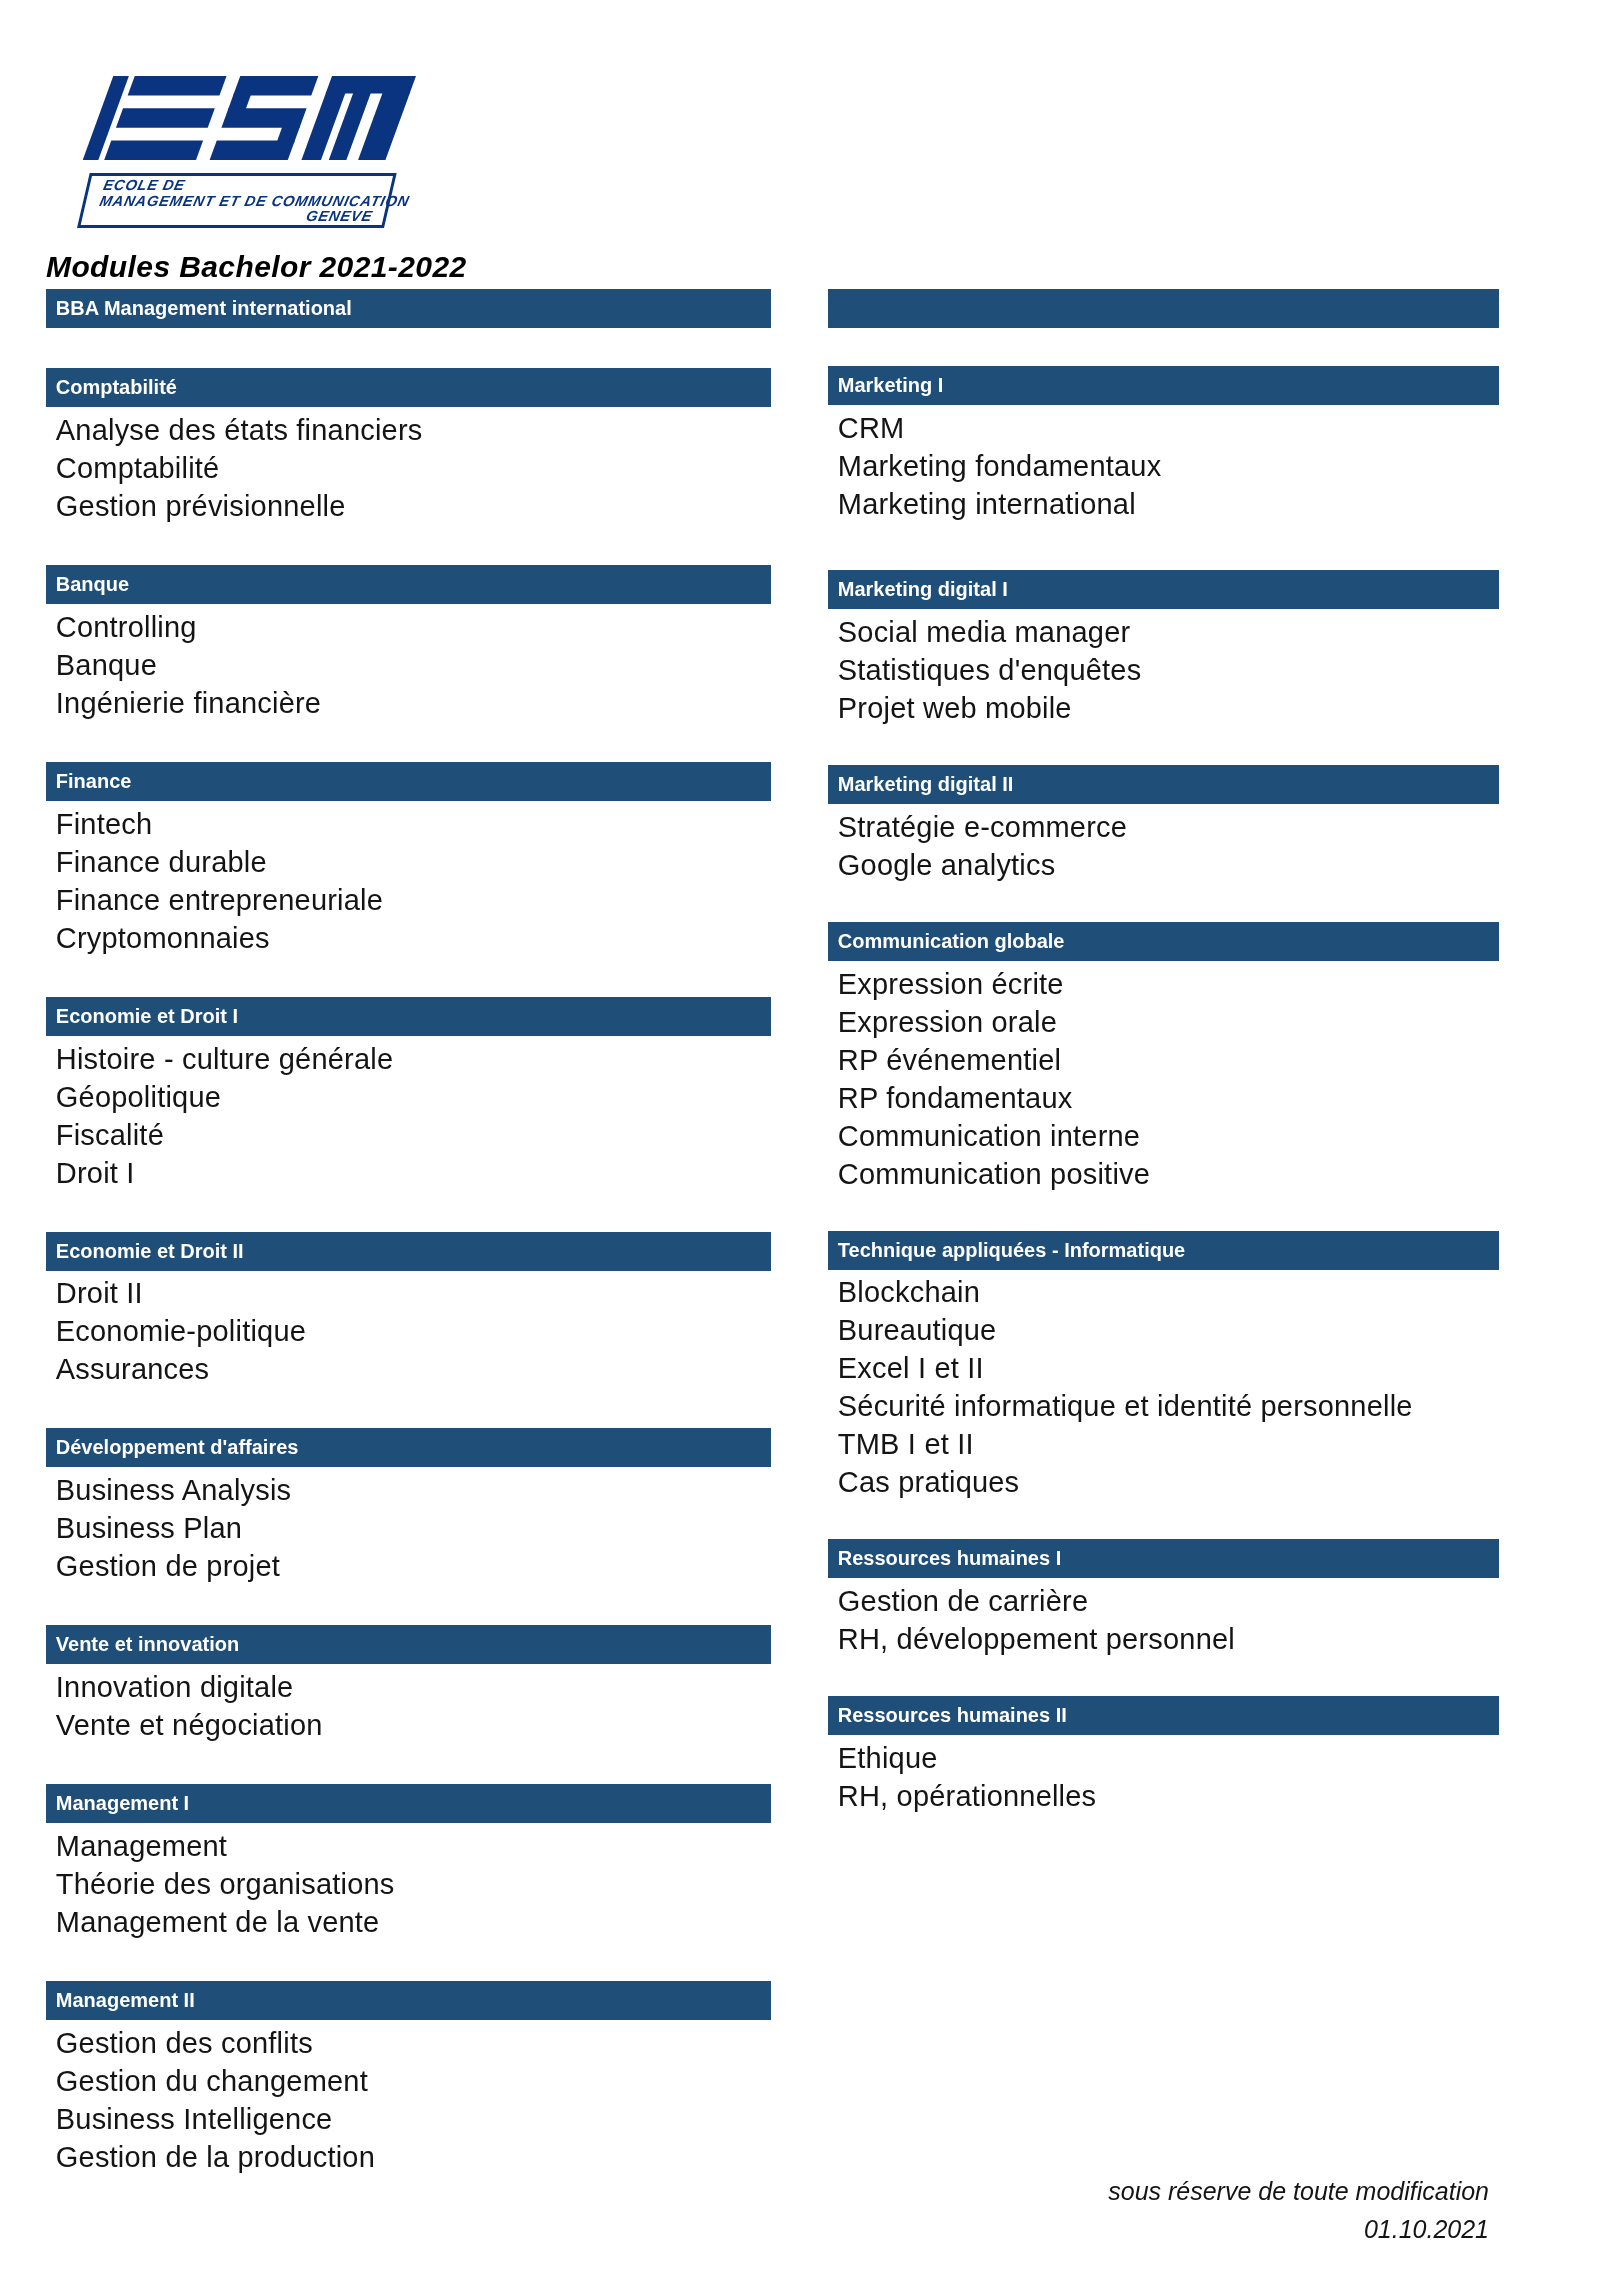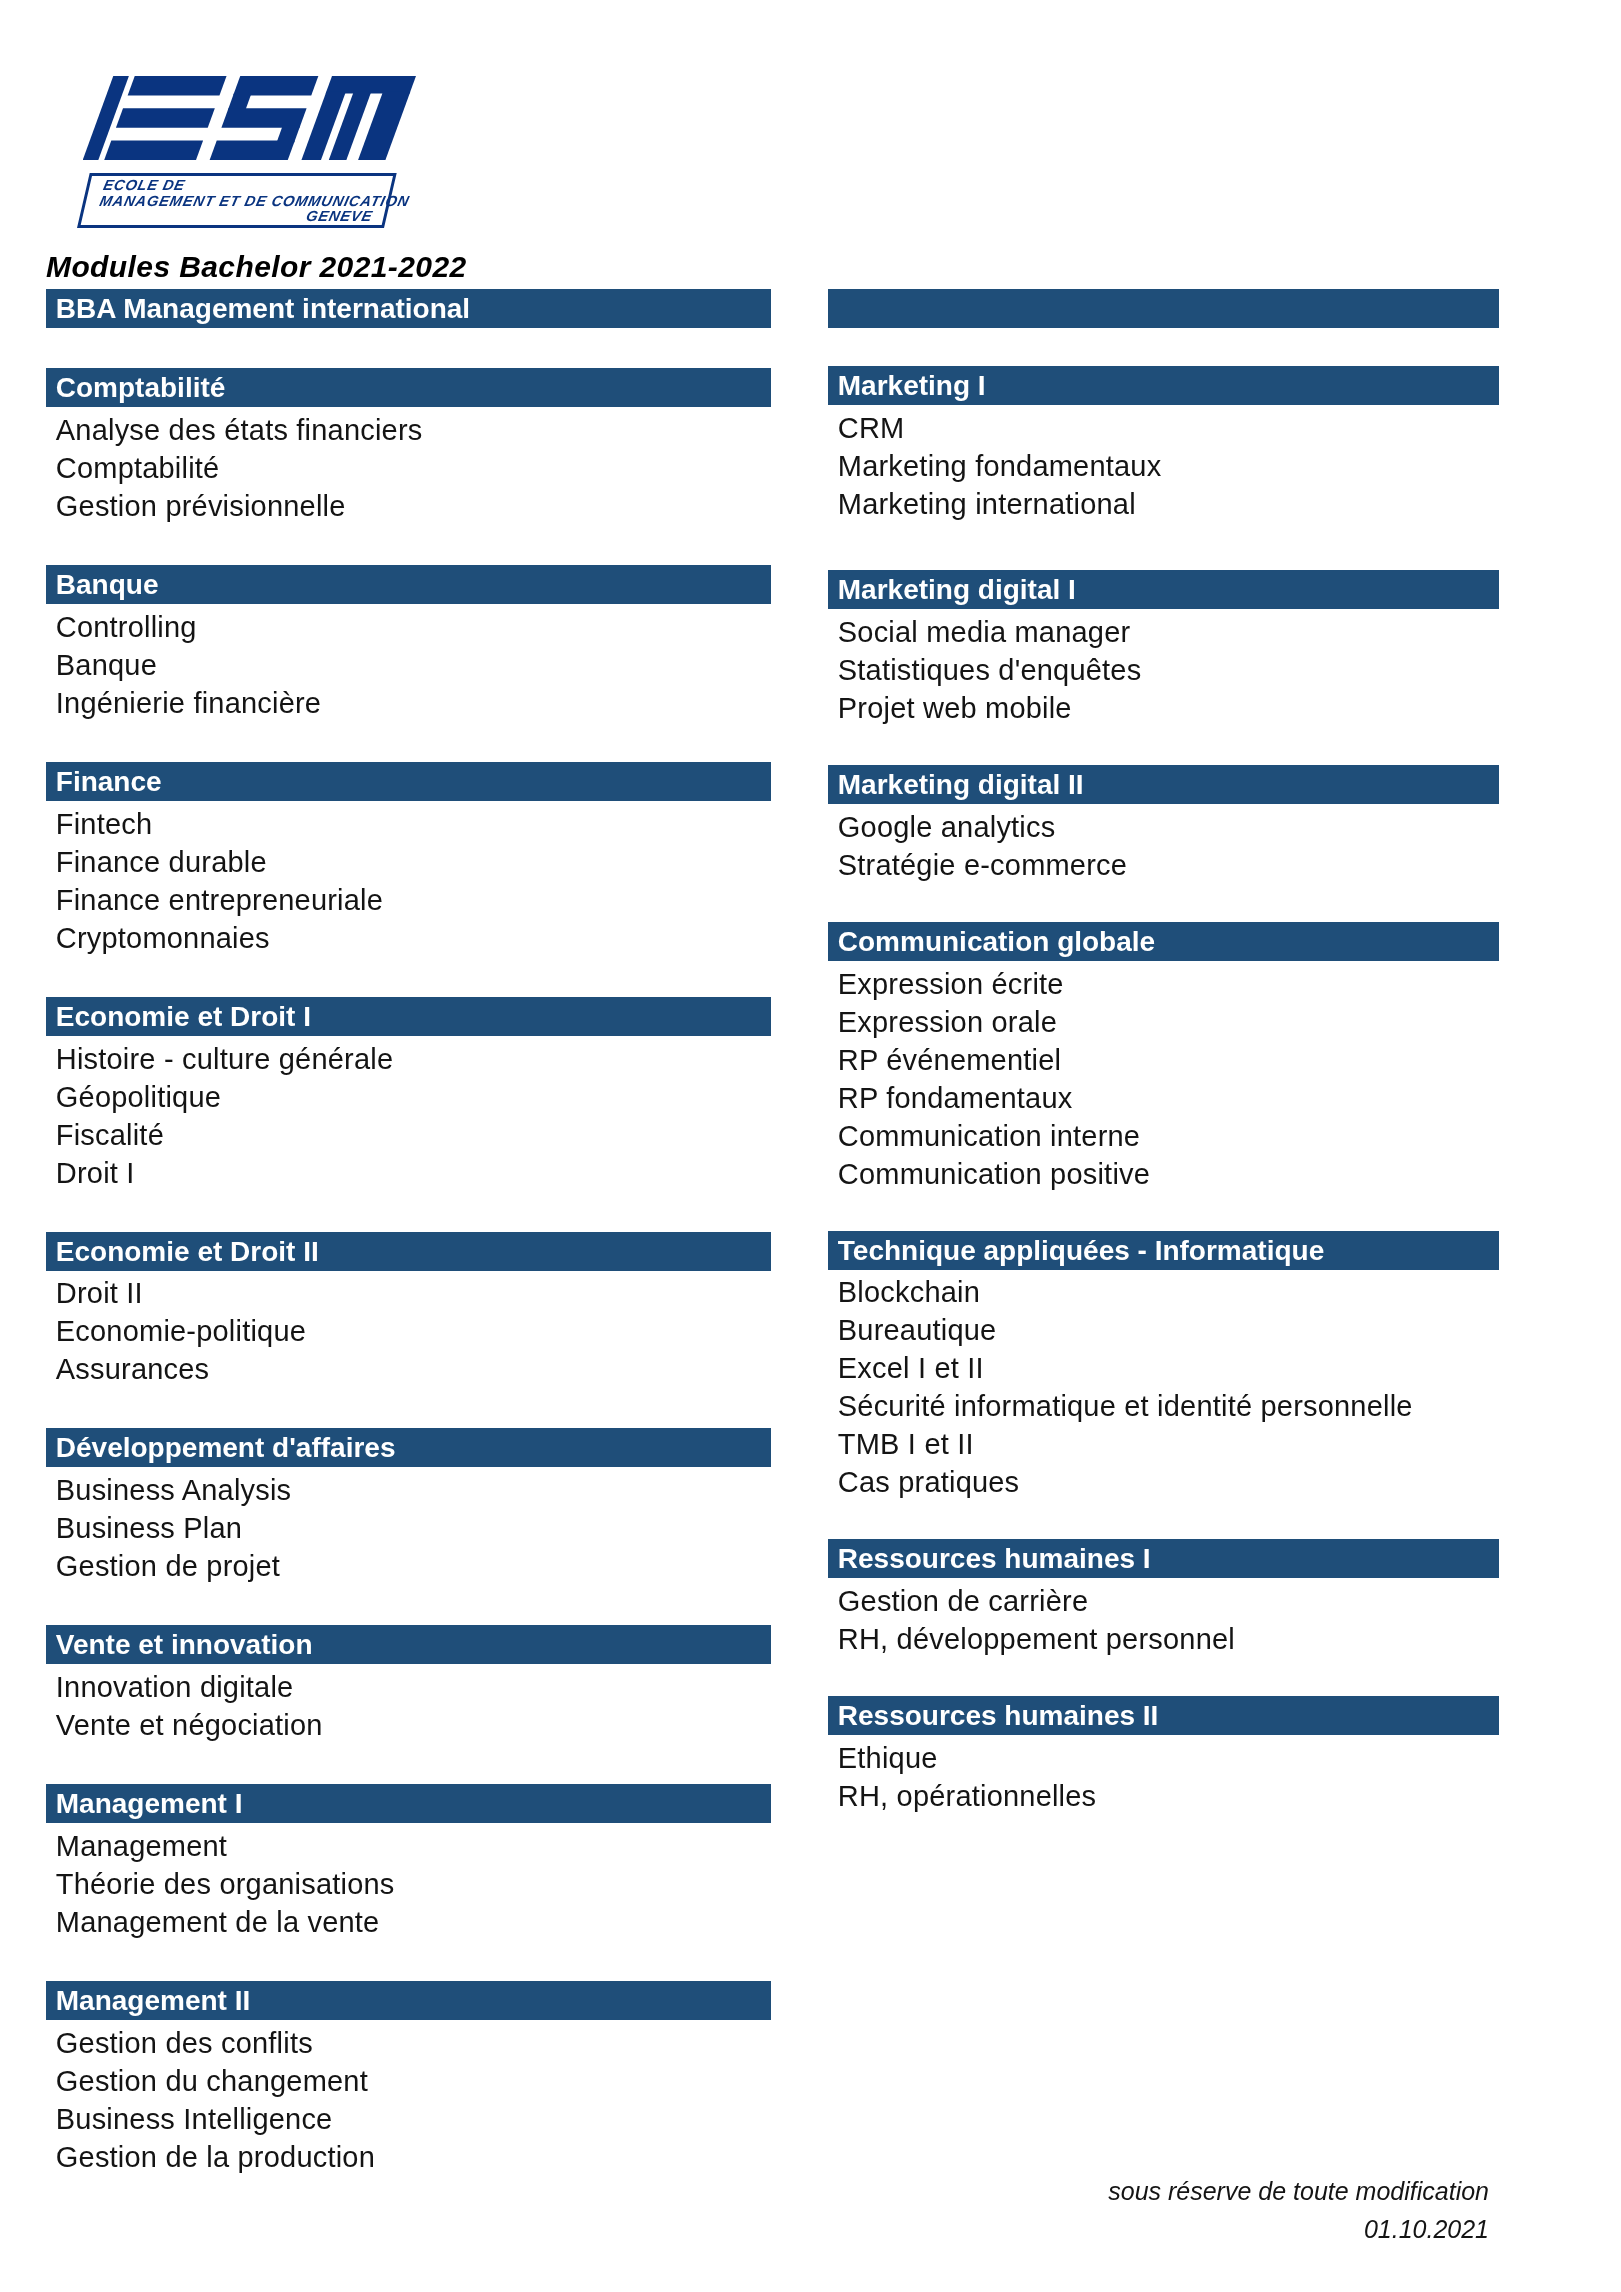--- a/index.html
+++ b/index.html
@@ -45,21 +45,21 @@
   .col-left{left:46px;width:725px;}
   .col-right{left:828px;width:671px;}
 
   .module-section{margin:0 0 40px 0;}
   .col-right .module-section{margin-bottom:38px;}
   .module-section.extra-gap{margin-top:47px;}
 
   .section-bar{
     height:39px;background:var(--bar-blue,#1F4E79);
     color:#ffffff;font-weight:bold;
-    font-size:28px;line-height:39px;
+    font-size:20px;line-height:39px;
     padding-left:9.8px;box-sizing:border-box;
     white-space:nowrap;overflow:hidden;
   }
   .course-list{
     list-style:none;margin:3.9px 0 0 0;padding:0 0 0 9.8px;
   }
   .course-list li{
     font-size:29px;line-height:38px;
     letter-spacing:0.2px;color:#141414;
     white-space:nowrap;
@@ -202,22 +202,22 @@
         <div class="section-bar"><span>Marketing digital I</span></div>
         <ul class="course-list">
           <li>Social media manager</li>
           <li>Statistiques d'enquêtes</li>
           <li>Projet web mobile</li>
         </ul>
       </section>
       <section class="module-section">
         <div class="section-bar"><span>Marketing digital II</span></div>
         <ul class="course-list">
+          <li>Stratégie e-commerce</li>
           <li>Google analytics</li>
-          <li>Stratégie e-commerce</li>
         </ul>
       </section>
       <section class="module-section">
         <div class="section-bar"><span>Communication globale</span></div>
         <ul class="course-list">
           <li>Expression écrite</li>
           <li>Expression orale</li>
           <li>RP événementiel</li>
           <li>RP fondamentaux</li>
           <li>Communication interne</li>

